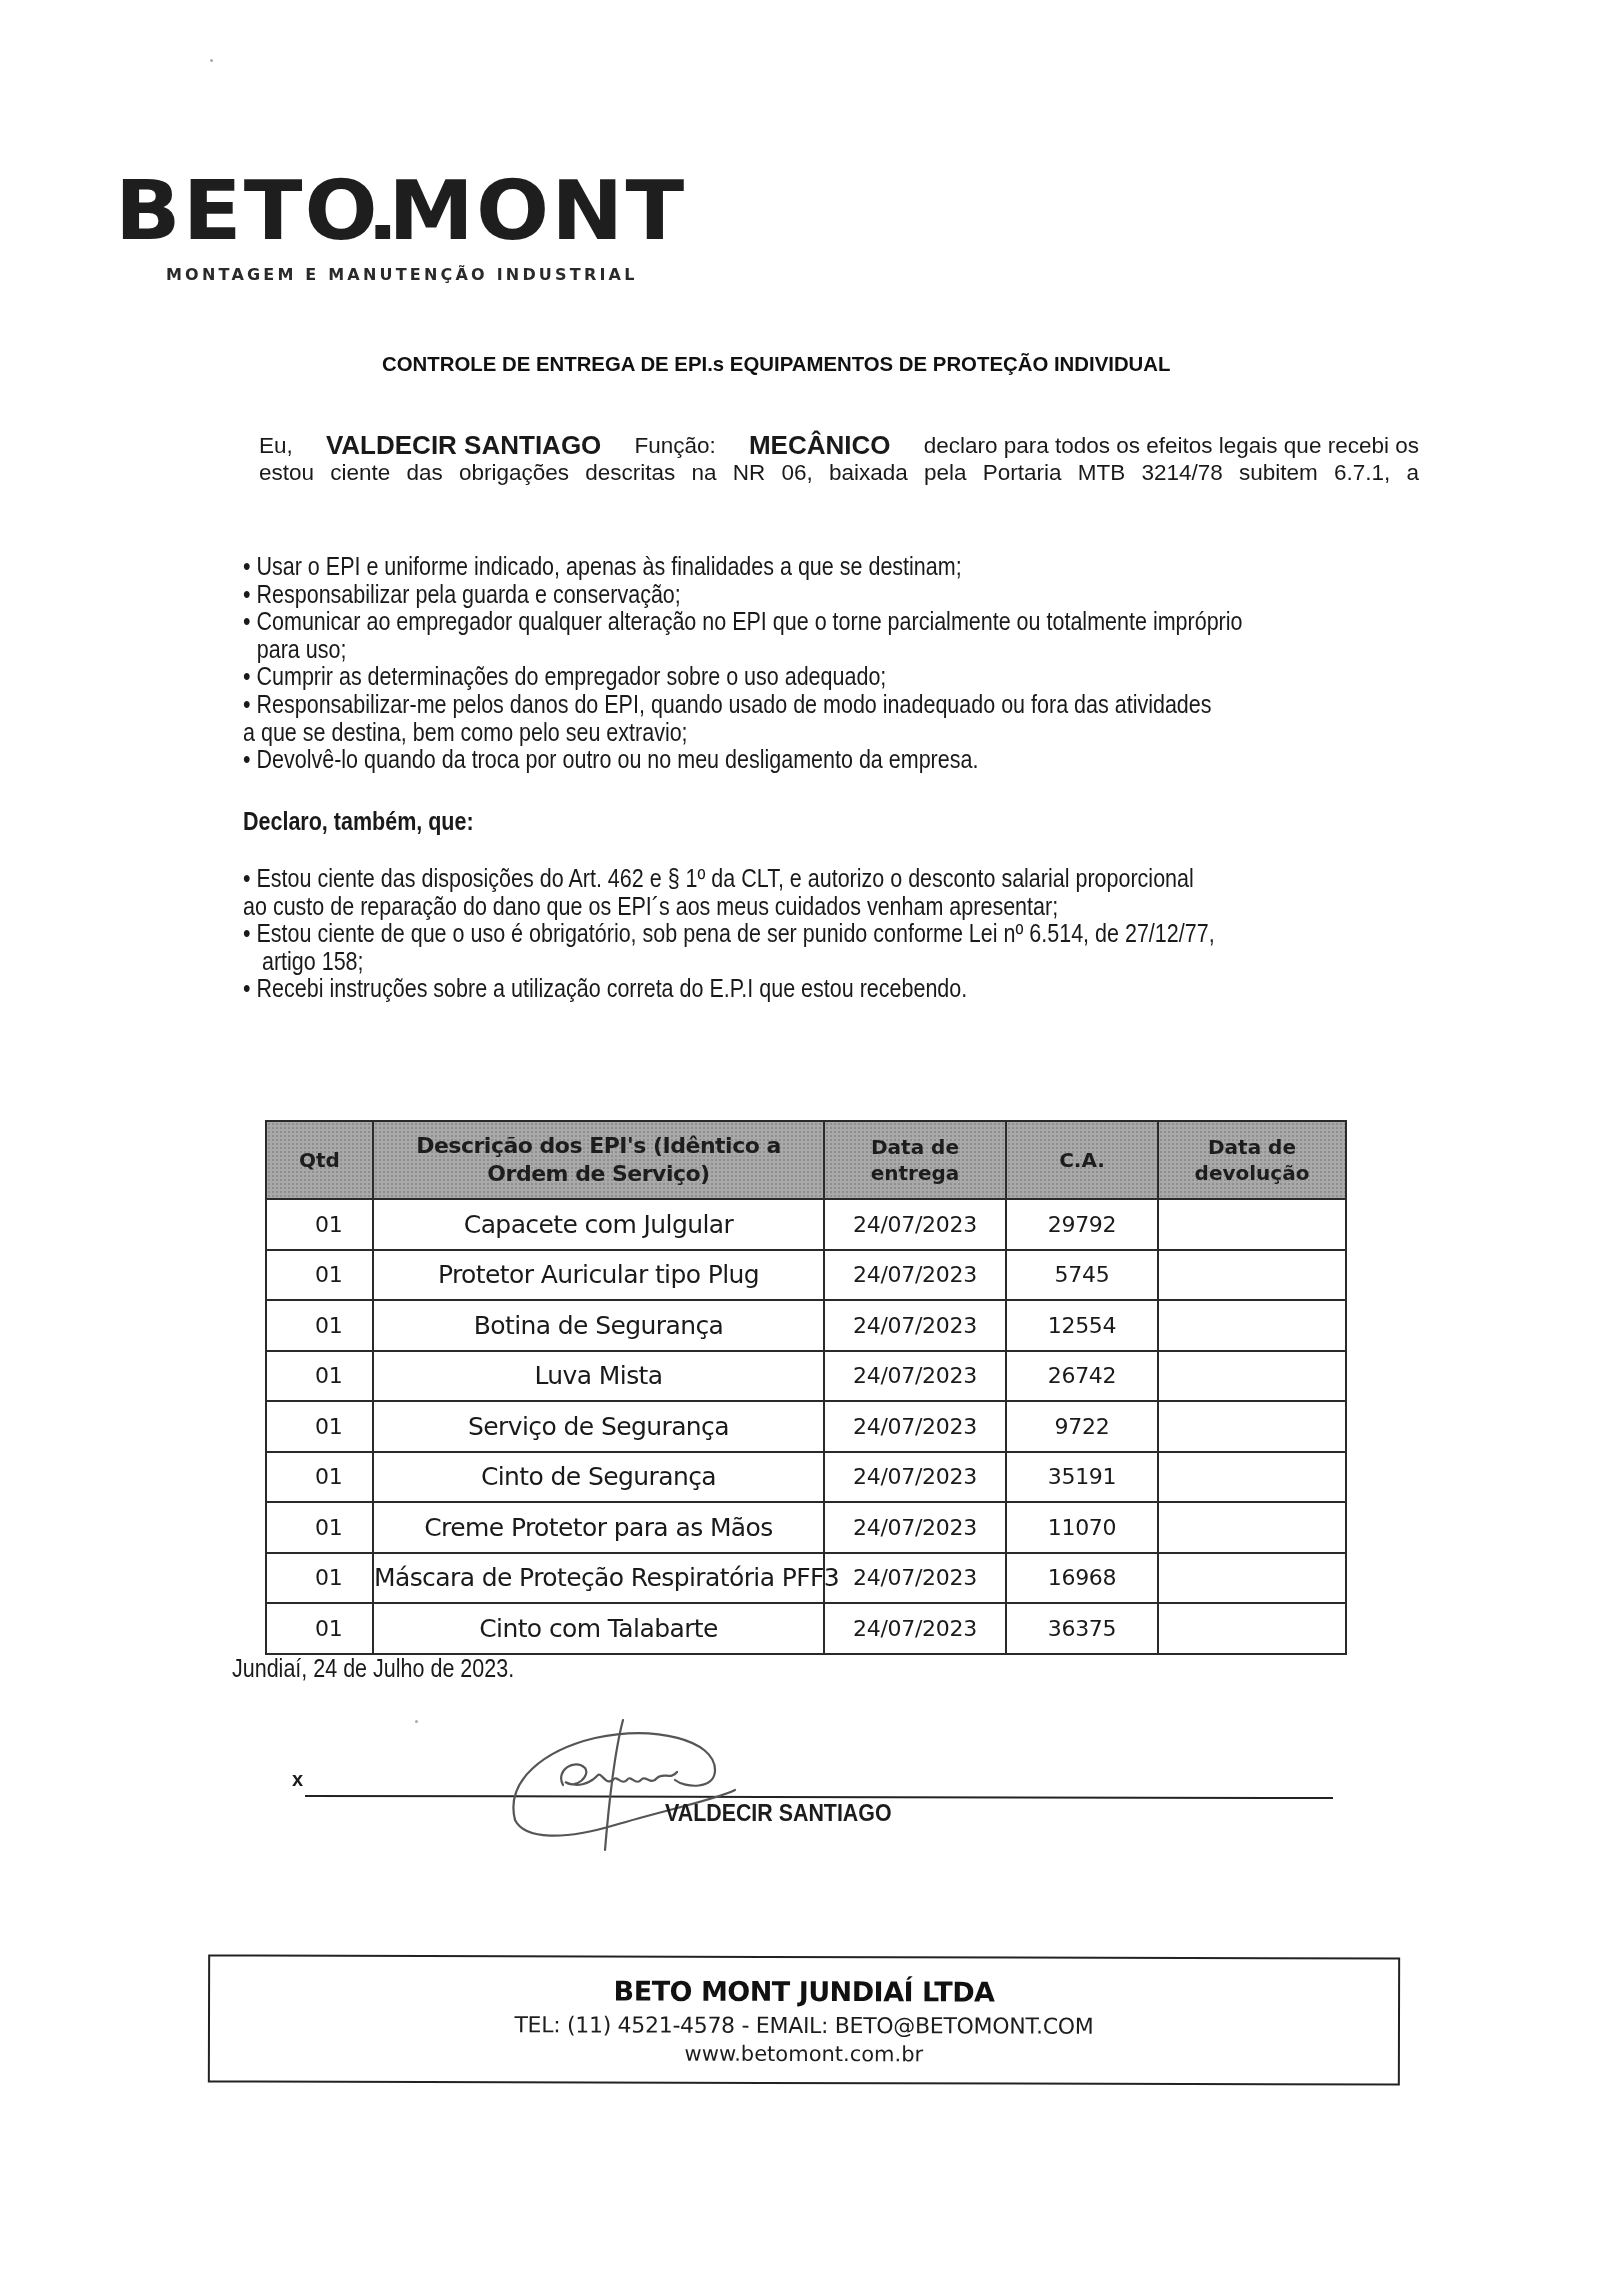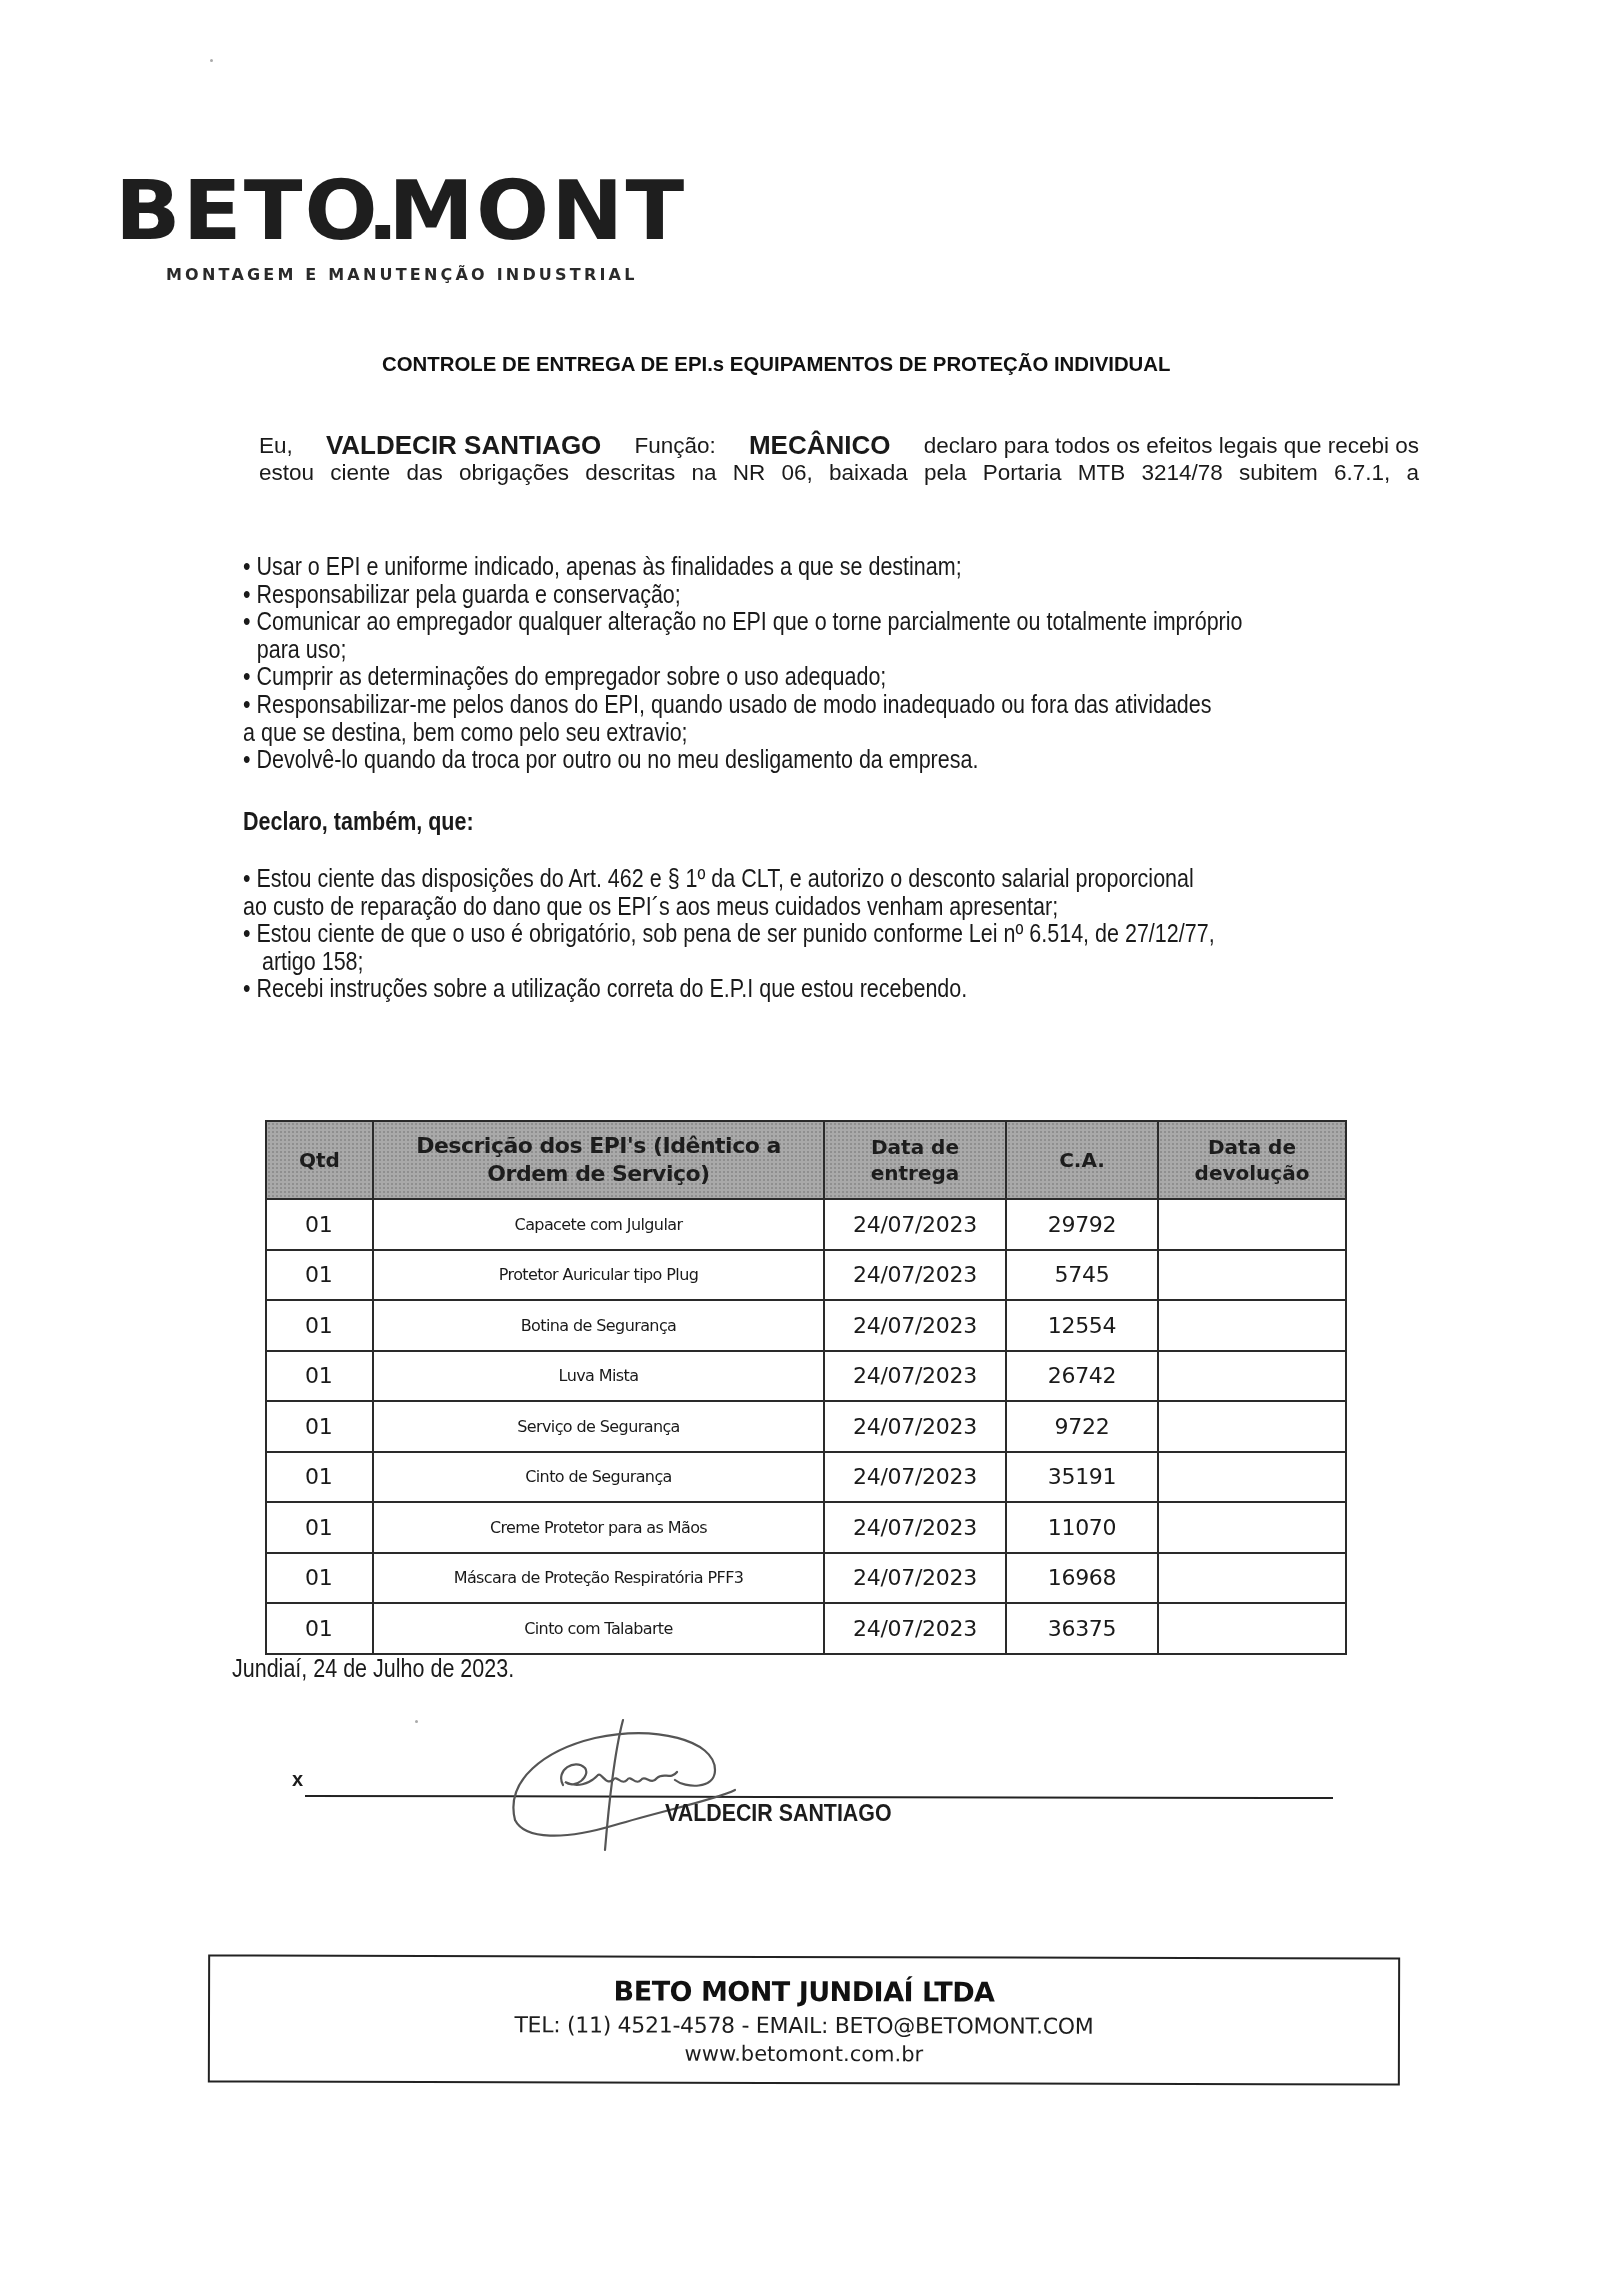--- a/index.html
+++ b/index.html
@@ -47,22 +47,22 @@
     table.epi th {
       background-color: #a9a9a9;
       background-image: radial-gradient(#8f8f8f 0.8px, transparent 0.9px);
       background-size: 4px 4px;
       height: 76px; font-size: 20px; font-weight: bold; color: #1d1d1d; line-height: 26px;
     }
     table.epi th.h-desc { font-size: 22px; line-height: 28px; letter-spacing: -0.5px; }
     table.epi td {
       height: 48.5px; font-size: 22px; color: #1a1a1a; letter-spacing: -0.3px;
     }
-    table.epi td.qtd { text-align: left; padding-left: 38px; }
-    table.epi td.desc { font-size: 16px; letter-spacing: -0.6px; white-space: nowrap; }
+    table.epi td.qtd { text-align: left; padding-left: 48px; }
+    table.epi td.desc { font-size: 25px; letter-spacing: -0.6px; white-space: nowrap; }
 
     .date-line { left: 232px; top: 1655px; }
     .sig-x {
       left: 292px; top: 1768px; font-family: "Liberation Sans", sans-serif; font-weight: bold; font-size: 20px;
     }
     .sig-line { left: 305px; top: 1796px; width: 1028px; height: 0; border-top: 2px solid #222; transform: rotate(0.12deg); }
     .signature { left: 505px; top: 1710px; width: 260px; height: 150px; }
     .sig-name {
       left: 665px; top: 1800px; font-family: "Liberation Sans", sans-serif; font-weight: bold; font-size: 23px;
       transform: scaleX(0.93); transform-origin: left top;

